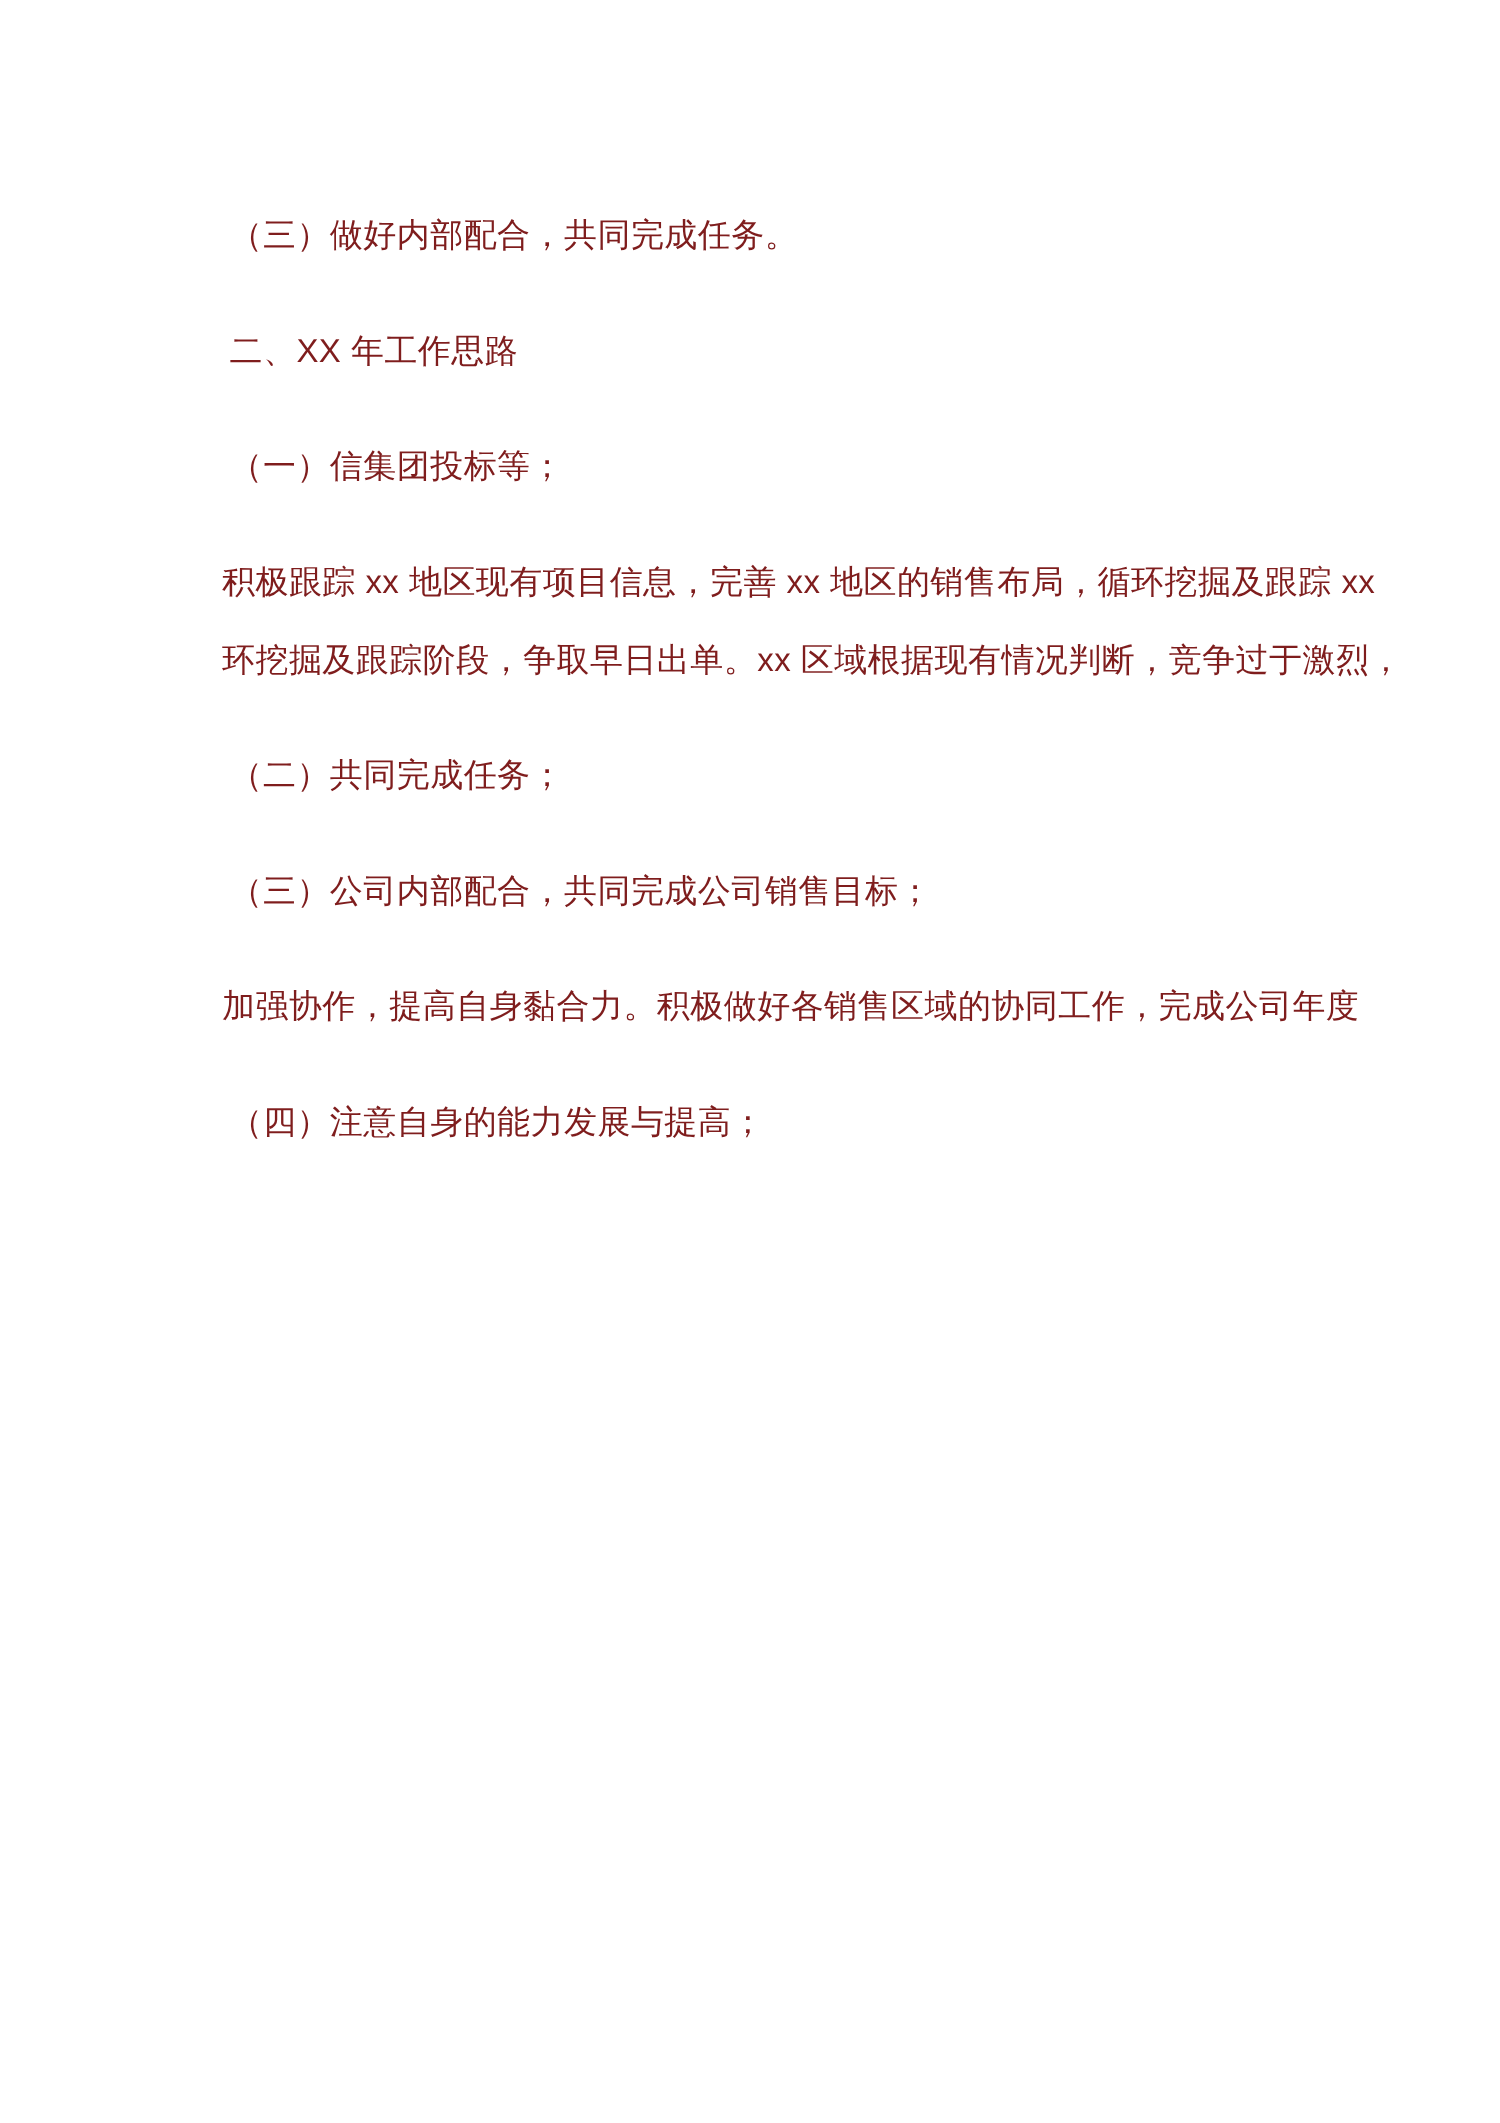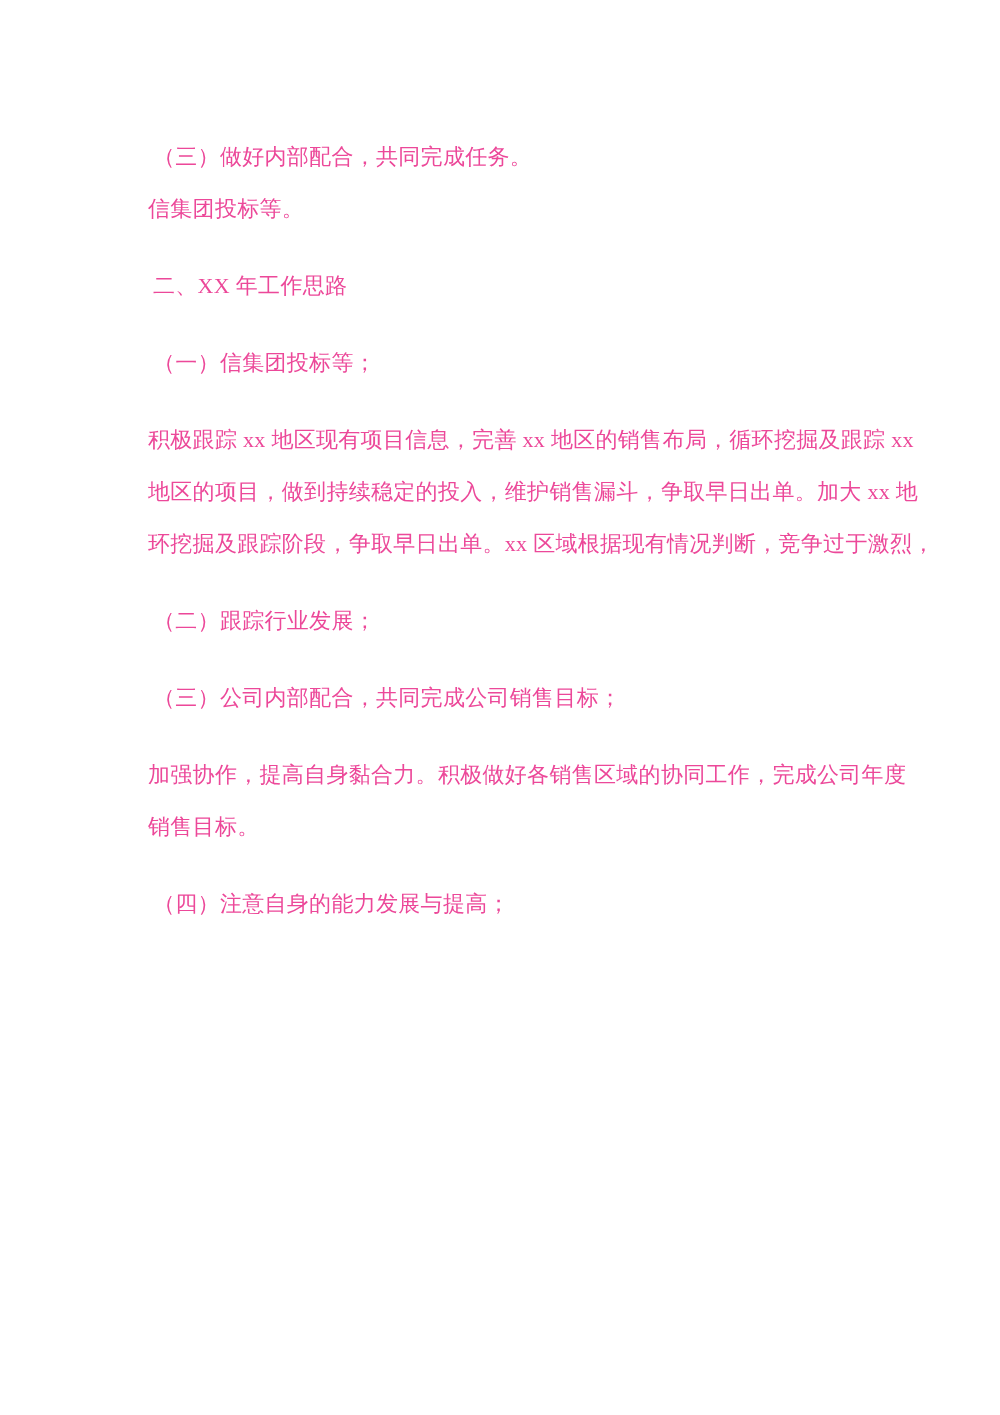--- a/index.html
+++ b/index.html
@@ -6,22 +6,22 @@
     margin: 0;
     padding: 0;
     background: #ffffff;
   }
   .page {
     position: relative;
     width: 1000px;
     height: 1415px;
     background: #ffffff;
     overflow: hidden;
-    font-family: Liberation Serif, serif;
-    color: #ec4899;
+    font-family: Liberation Sans, sans-serif;
+    color: #7f1d1d;
   }
   .content {
     padding: 131px 138px 0 148px;
   }
   .line {
     font-size: 22px;
     line-height: 52px;
     height: 52px;
     white-space: nowrap;
     letter-spacing: 0.3px;
@@ -34,34 +34,31 @@
   .line.indent { padding-left: 5px; }
 </style>
 </head>
 <body>
 
 <div class="page">
   <div class="content">
 
     <div class="line ps indent">（三）做好内部配合，共同完成任务。</div>
 
-    <div class="line">信集团投标等。</div>
 
     <div class="line ps indent">二、XX 年工作思路</div>
 
     <div class="line ps indent">（一）信集团投标等；</div>
 
     <div class="line ps">积极跟踪 xx 地区现有项目信息，完善 xx 地区的销售布局，循环挖掘及跟踪 xx</div>
-    <div class="line">地区的项目，做到持续稳定的投入，维护销售漏斗，争取早日出单。加大 xx 地</div>
     <div class="line">环挖掘及跟踪阶段，争取早日出单。xx 区域根据现有情况判断，竞争过于激烈，</div>
 
-    <div class="line ps indent">（二）跟踪行业发展；</div>
+    <div class="line ps indent">（二）共同完成任务；</div>
 
 
     <div class="line ps indent">（三）公司内部配合，共同完成公司销售目标；</div>
 
     <div class="line ps">加强协作，提高自身黏合力。积极做好各销售区域的协同工作，完成公司年度</div>
-    <div class="line">销售目标。</div>
 
     <div class="line ps indent">（四）注意自身的能力发展与提高；</div>
 
   </div>
 </div>
 
 </body></html>

